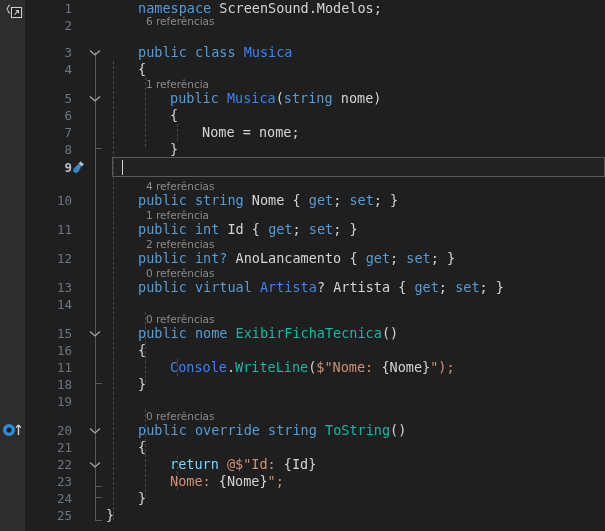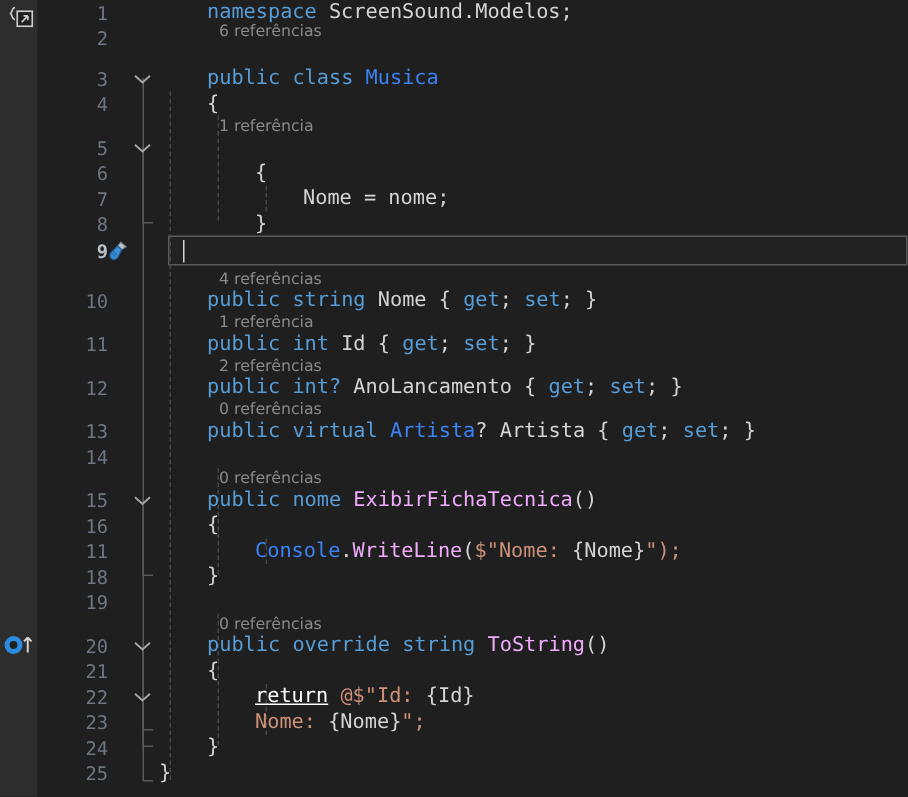--- a/index.html
+++ b/index.html
@@ -47,23 +47,23 @@
   .iguide{position:absolute;width:0;border-left:1px dashed #474747;}
 
   
   .curline{position:absolute;left:112px;top:157px;width:493px;height:20px;
            border:1px solid #5a5a5a;box-sizing:border-box;background:#222222;}
   .caret{position:absolute;left:122px;top:160px;width:1px;height:15px;background:#d4d4d4;}
 
   
   .kw{color:#569cd6;}      
   .type{color:#3b82f6;}    
-  .meth{color:#f0abfc;}    
+  .meth{color:#14b8a6;}    
   .str{color:#ce9178;}     
-  .ctrl{color:#ffffff;text-decoration:underline;}    
+  .ctrl{color:#7dd3fc;}    
   .plain{color:#d4d4d4;}
 </style>
 </head>
 <body>
 
 <div id="editor">
 
   <div class="glyph-strip"></div>
 
   <div class="corner-icon">
@@ -184,20 +184,21 @@
     <div class="reflens" style="top:266px;left:38px;">0 referências</div>
     <div class="reflens" style="top:312px;left:38px;">0 referências</div>
     <div class="reflens" style="top:409px;left:38px;">0 referências</div>
 
     <div class="line" style="top:0px;left:30px;"><span class="kw">namespace</span><span class="plain"> ScreenSound.Modelos;</span></div>
 
     <div class="line" style="top:44px;left:30px;"><span class="kw">public</span><span class="plain"> </span><span class="kw">class</span><span class="plain"> </span><span class="type">Musica</span></div>
 
     <div class="line" style="top:61px;left:30px;"><span class="plain">{</span></div>
 
+    <div class="line" style="top:90px;left:62px;"><span class="kw">public</span><span class="plain"> </span><span class="type">Musica</span><span class="plain">(</span><span class="kw">string</span><span class="plain"> </span><span class="plain">nome</span><span class="plain">)</span></div>
 
     <div class="line" style="top:107px;left:62px;"><span class="plain">{</span></div>
 
     <div class="line" style="top:124px;left:94px;"><span class="plain">Nome</span><span class="plain"> = </span><span class="plain">nome</span><span class="plain">;</span></div>
 
     <div class="line" style="top:141px;left:62px;"><span class="plain">}</span></div>
 
     <div class="line" style="top:159px;left:62px;"><span class="plain"></span></div>
 
     <div class="line" style="top:192px;left:30px;"><span class="kw">public</span><span class="plain"> </span><span class="kw">string</span><span class="plain"> </span><span class="plain">Nome</span><span class="plain"> </span><span class="plain">{ </span><span class="kw">get</span><span class="plain">; </span><span class="kw">set</span><span class="plain">; </span><span class="plain">}</span></div>

